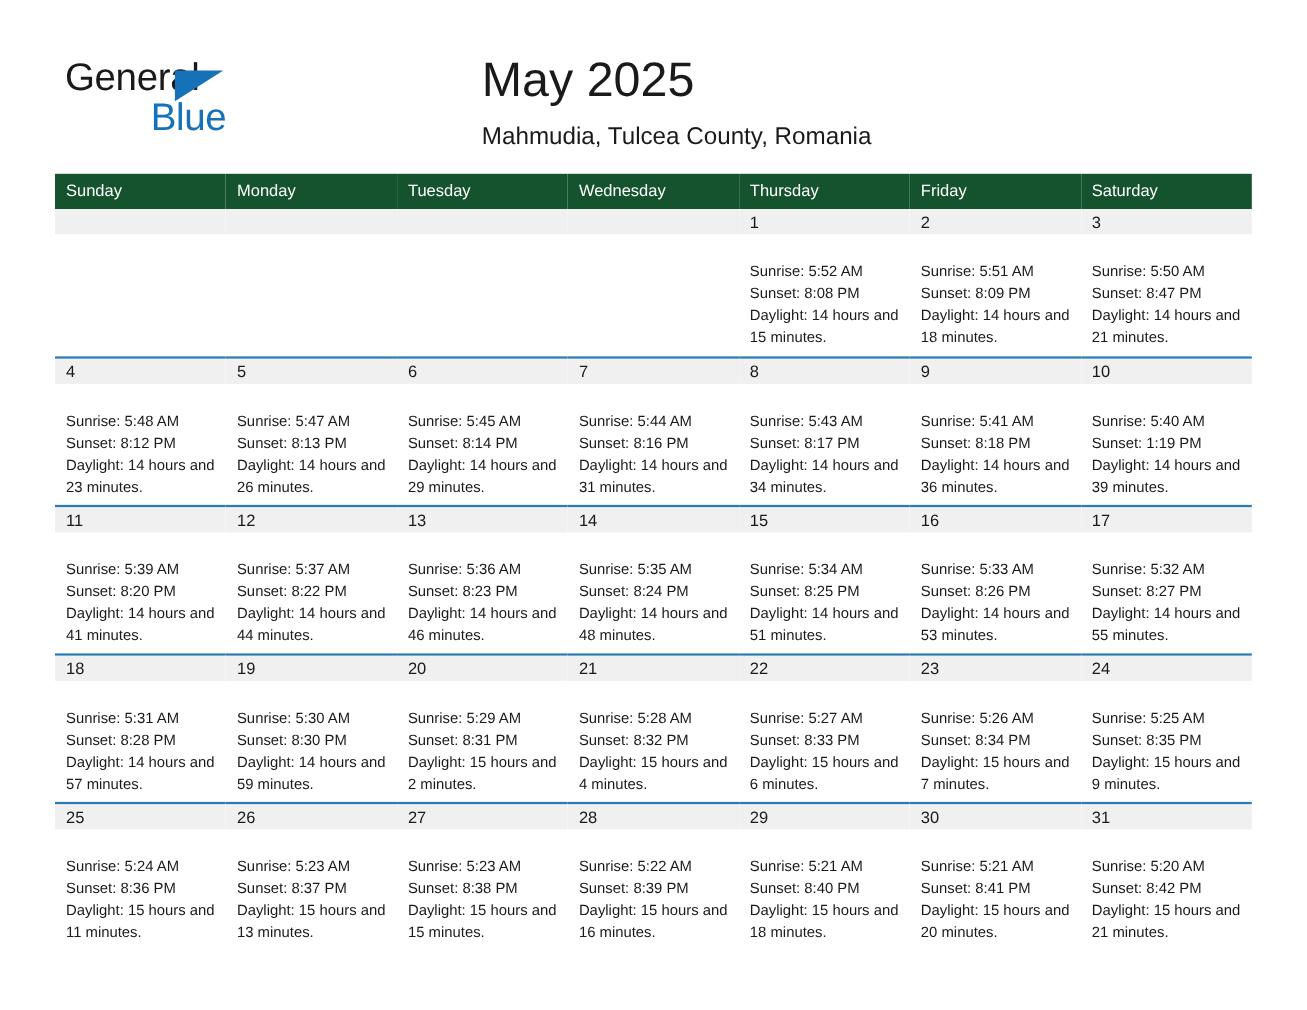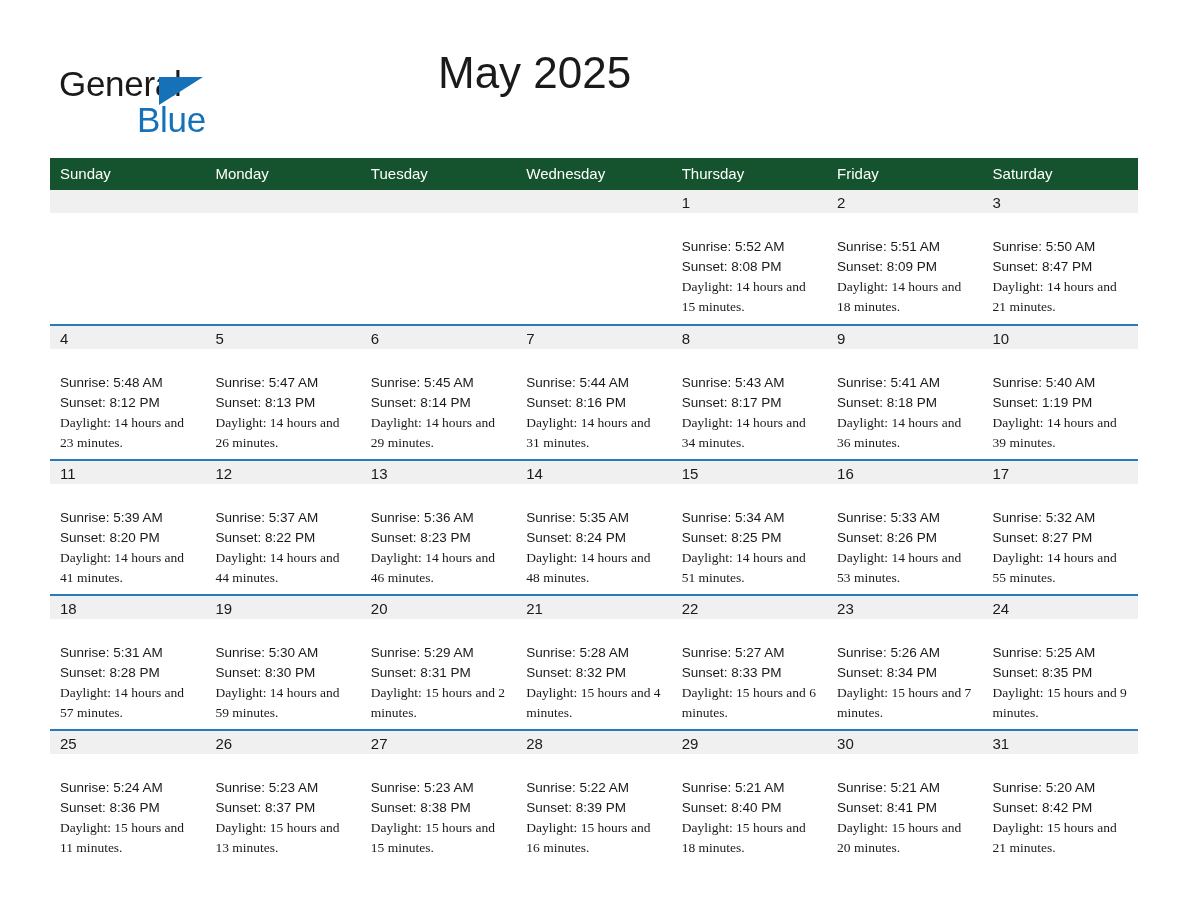--- a/index.html
+++ b/index.html
@@ -23,21 +23,21 @@
     position: absolute;
     left: 50px;
     top: 46px;
     width: 1088px;
     height: 100px;
   }
 
   .logo {
     position: absolute;
     left: 9px;
-    top: 19px;
+    top: 6px;
     width: 260px;
     height: 78px;
   }
   .logo-general {
     position: absolute;
     left: 0;
     top: 0;
     font-size: 35px;
     line-height: 38px;
     color: #1a1a1a;
@@ -131,37 +131,38 @@
     color: transparent;
   }
 
   .cell-body {
     padding: 24px 10px 0 10px;
     font-size: 13.5px;
     line-height: 20px;
     color: #1a1a1a;
   }
   .cell-body div { white-space: nowrap; }
-  .cell-body .daylight-wrap { white-space: normal; font-family: Liberation Serif, serif; }
+  .cell-body .daylight-wrap { white-space: normal; }
 </style>
 </head>
 <body>
 
 <div class="page">
 
   <div class="top-bar">
 
     <div class="logo">
       <span class="logo-general">General</span>
       <span class="logo-tri"></span>
       <span class="logo-blue">Blue</span>
     </div>
 
     <div class="title-block">
       <div class="month-title">May 2025</div>
+      <div class="location-title">Mahmudia, Tulcea County, Romania</div>
     </div>
 
   </div>
 
   <table class="calendar">
     <thead>
       <tr>
         <th>Sunday</th>
         <th>Monday</th>
         <th>Tuesday</th>

